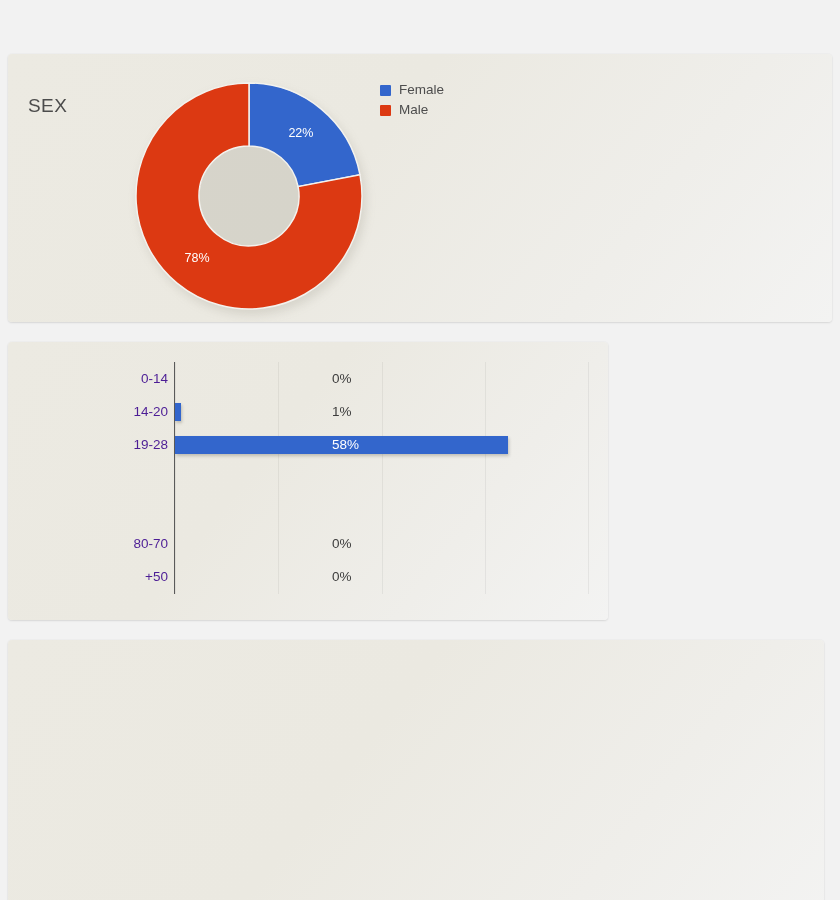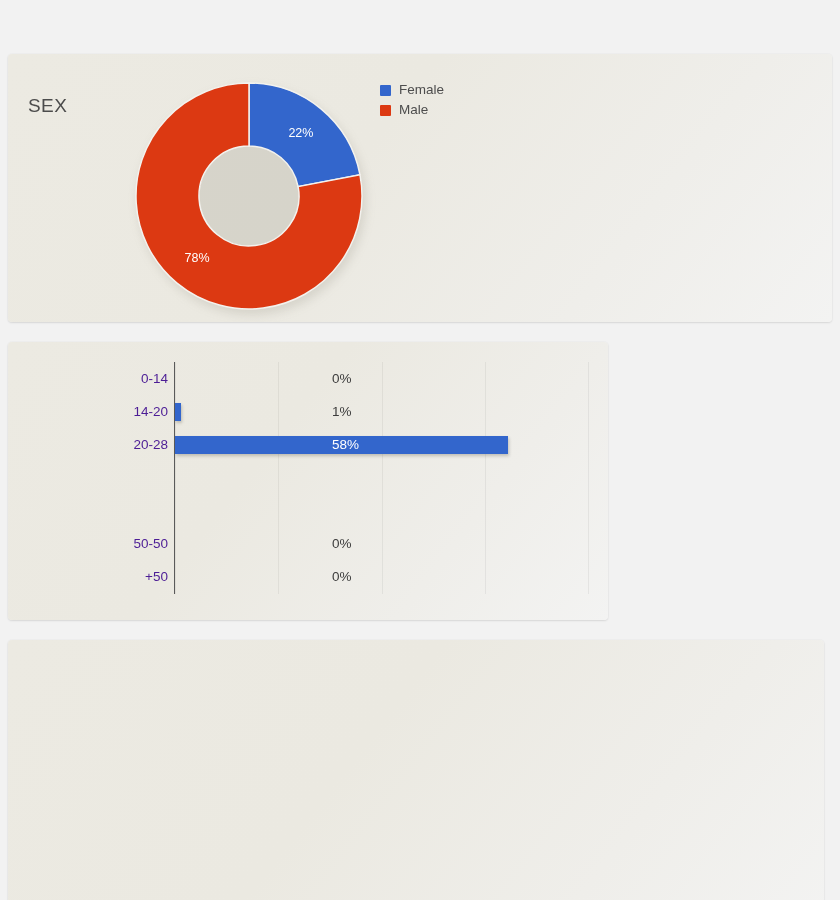--- a/index.html
+++ b/index.html
@@ -122,26 +122,26 @@
       <div class="age-row" style="top: 0px;">
         <span class="age-cat">0-14</span>
         <span class="age-val">0%</span>
       </div>
       <div class="age-row" style="top: 33px;">
         <span class="age-cat">14-20</span>
         <div class="age-bar" style="width: 5.73611px; background: rgb(51, 102, 204);"></div>
         <span class="age-val">1%</span>
       </div>
       <div class="age-row" style="top: 66px;">
-        <span class="age-cat">20-28</span>
+        <span class="age-cat">19-28</span>
         <div class="age-bar" style="width: 332.694px; background: rgb(51, 102, 204);"></div>
         <span class="age-val on-bar">58%</span>
       </div>
       <div class="age-row" style="top: 165px;">
-        <span class="age-cat">50-50</span>
+        <span class="age-cat">80-70</span>
         <span class="age-val">0%</span>
       </div>
       <div class="age-row" style="top: 198px;">
         <span class="age-cat">+50</span>
         <span class="age-val">0%</span>
       </div>
     </div>
 
   <section class="panel" id="panel-prof">
     

